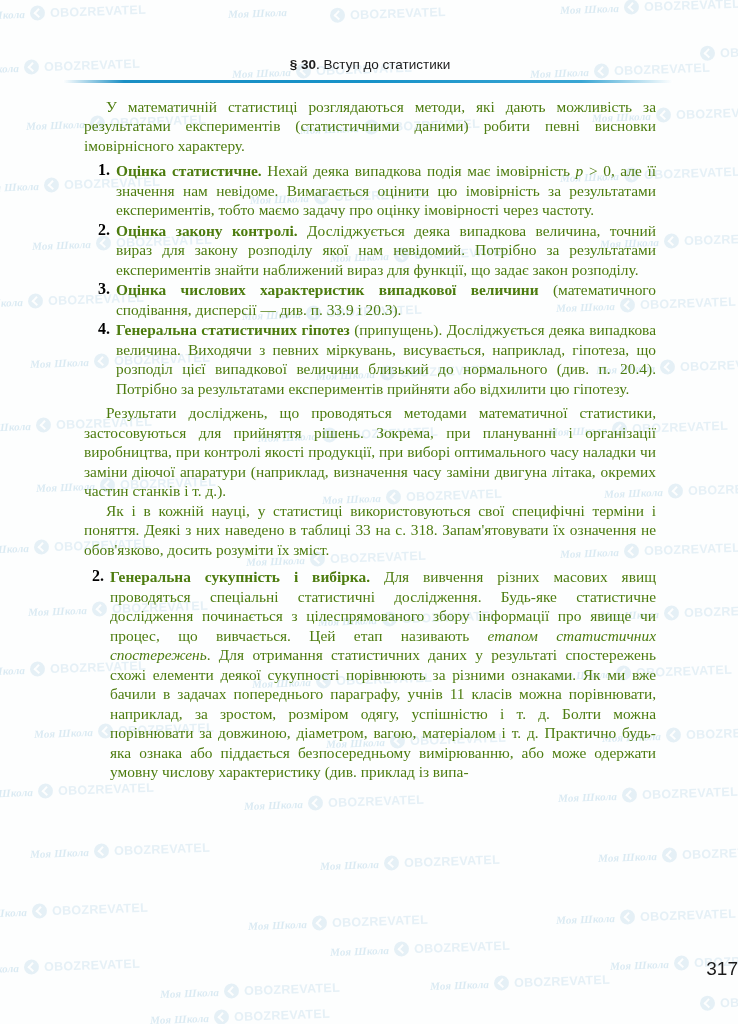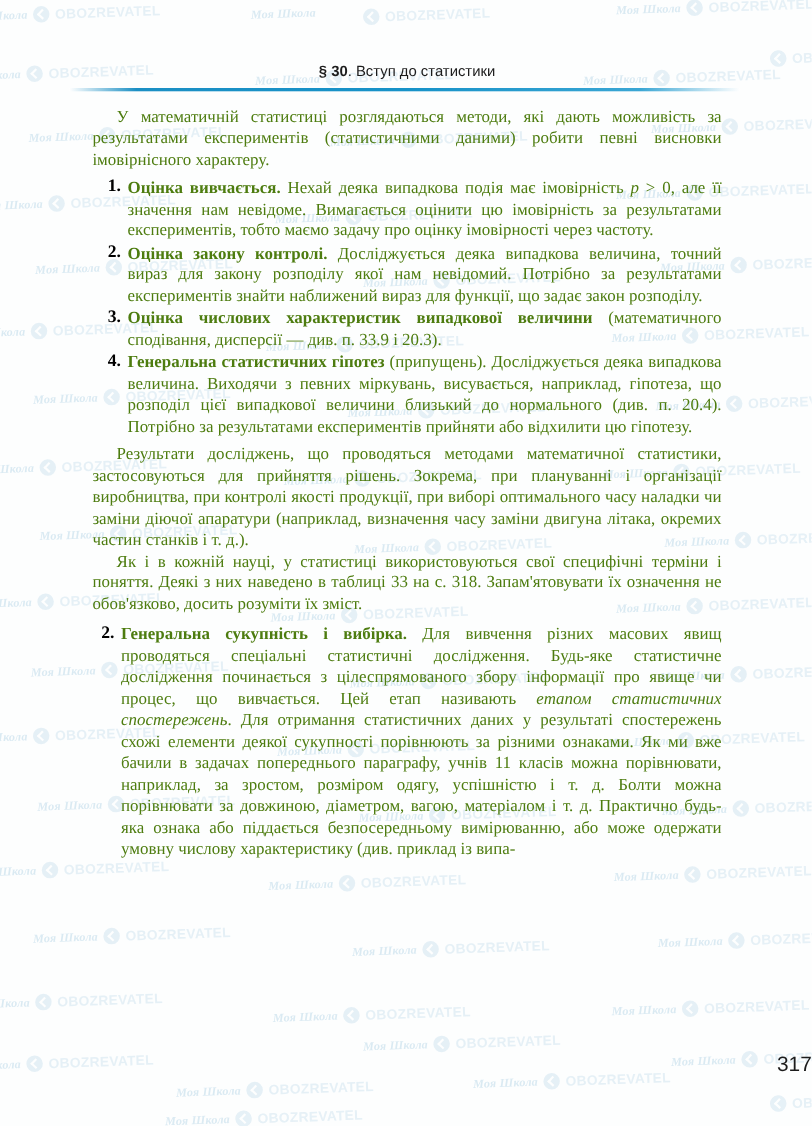--- a/index.html
+++ b/index.html
@@ -489,21 +489,21 @@
 
 
       <div class="gap-sm"></div>
 
       <p class="indent">У математичній статистиці розглядаються методи, які дають можливість за результатами експериментів (статистичними даними) робити певні висновки імовірнісного характеру.</p>
 
       <div class="gap-sm"></div>
 
       <div class="task narrow">
         <span class="num">1.</span>
-        <p><span class="term">Оцінка вивчається.</span><span> Нехай деяка випадкова подія має імовірність </span><span class="math-var">p</span><span> &gt; 0, але її значення нам невідоме. Вимагається оцінити цю імовірність за результатами експериментів, тобто маємо задачу про оцінку імовірності через частоту.</span></p>
+        <p><span class="term">Оцінка статистичне.</span><span> Нехай деяка випадкова подія має імовірність </span><span class="math-var">p</span><span> &gt; 0, але її значення нам невідоме. Вимагається оцінити цю імовірність за результатами експериментів, тобто маємо задачу про оцінку імовірності через частоту.</span></p>
       </div>
 
       <div class="task narrow">
         <span class="num">2.</span>
         <p><span class="term">Оцінка закону контролі.</span><span> Досліджується деяка випадкова величина, точний вираз для закону розподілу якої нам невідомий. Потрібно за результатами експериментів знайти наближений вираз для функції, що задає закон розподілу.</span></p>
       </div>
 
       <div class="task narrow">
         <span class="num">3.</span>
         <p><span class="term">Оцінка числових характеристик випадкової величини</span><span> (математичного сподівання, дисперсії — див. п. 33.9 і 20.3).</span></p>

